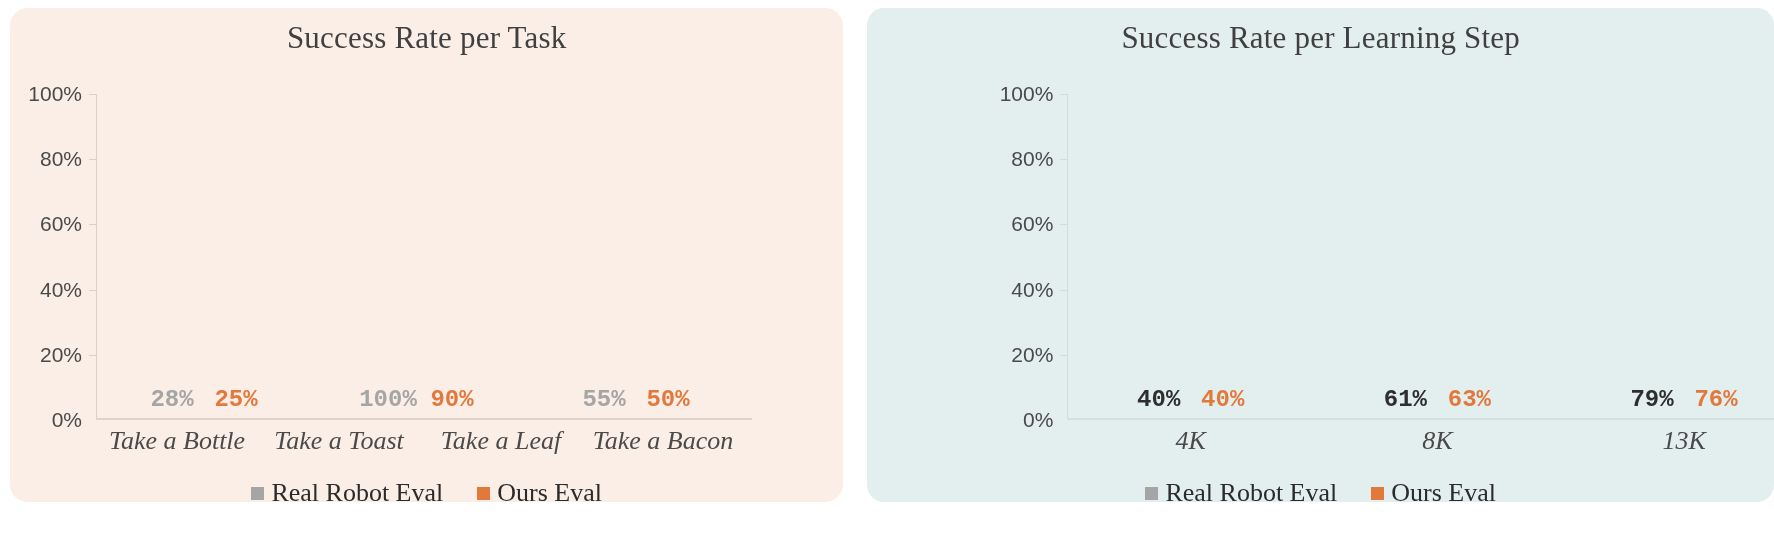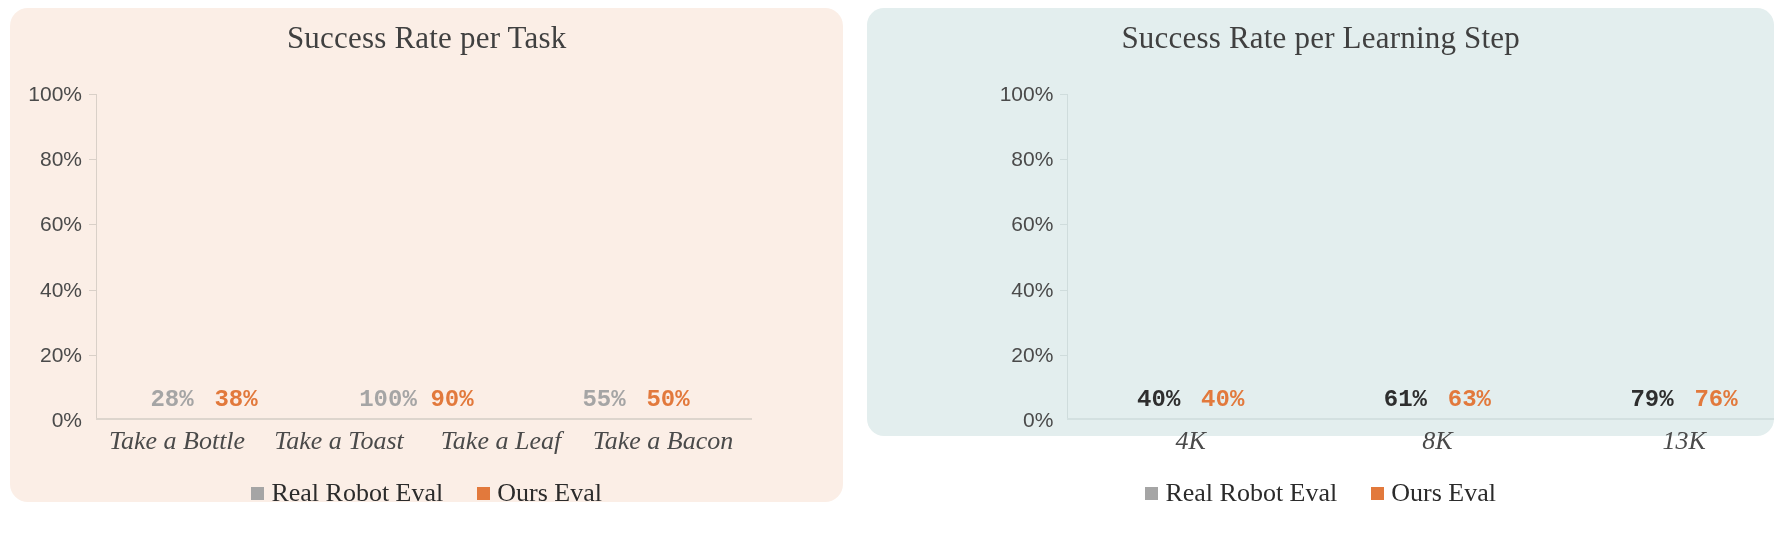--- a/index.html
+++ b/index.html
@@ -2,21 +2,21 @@
 <html><head>
 <meta charset="utf-8">
 <style>
   html,body{margin:0;padding:0;background:#ffffff;}
   body{width:1774px;height:550px;font-family:"Liberation Sans",sans-serif;overflow:hidden;}
 
   .board{position:relative;width:1774px;height:550px;display:flex;align-items:flex-start;}
 
   .card{position:relative;border-radius:18px;box-sizing:border-box;}
   .card-left{width:888px;height:494px;margin:8px 0 0 10px;background:#fbeee6;}
-  .card-right{width:966px;height:428px;margin:8px 0 0 24px;background:#e3eeee;border-radius:17px;}
+  .card-right{width:966px;height:494px;margin:8px 0 0 24px;background:#e3eeee;border-radius:17px;}
 
   .chart-title{
     position:absolute;left:0;right:0;top:12px;text-align:center;
     font-family:"Liberation Serif","DejaVu Serif",serif;
     font-size:31px;color:#404040;letter-spacing:.2px;white-space:nowrap;
   }
 
   .plot{position:absolute;}
   .plot-left{left:86px;top:86px;width:648px;height:326px;}
   .plot-right{left:200px;top:86px;width:740px;height:326px;}
@@ -90,21 +90,21 @@
       <div class="ylabel" style="top:80%">20%</div>
       <div class="ylabel" style="top:100%">0%</div>
 
       <div class="groups">
         <div class="group">
           <div class="bar-wrap">
             <div class="dlabel gray">28%</div>
             <div class="bar gray" style="height:28%"></div>
           </div>
           <div class="bar-wrap">
-            <div class="dlabel orange">38%</div>
+            <div class="dlabel orange">25%</div>
             <div class="bar orange" style="height:25%"></div>
           </div>
         </div>
         <div class="group">
           <div class="bar-wrap">
             <div class="dlabel gray">100%</div>
             <div class="bar gray" style="height:100%"></div>
           </div>
           <div class="bar-wrap">
             <div class="dlabel orange">90%</div>

